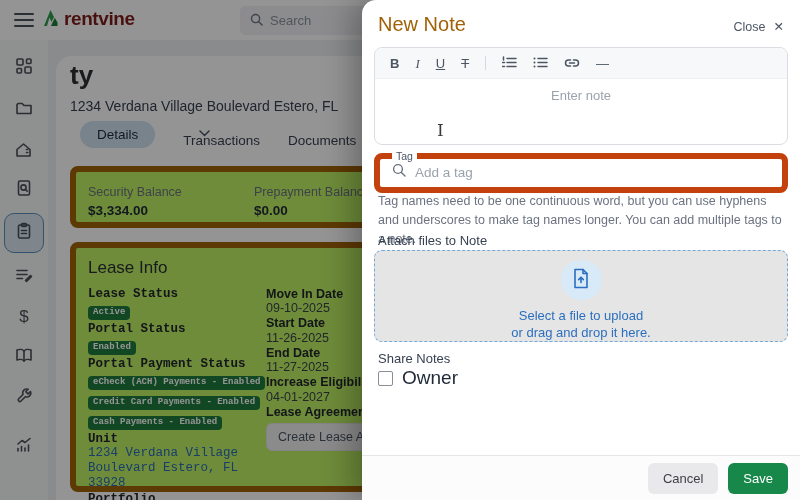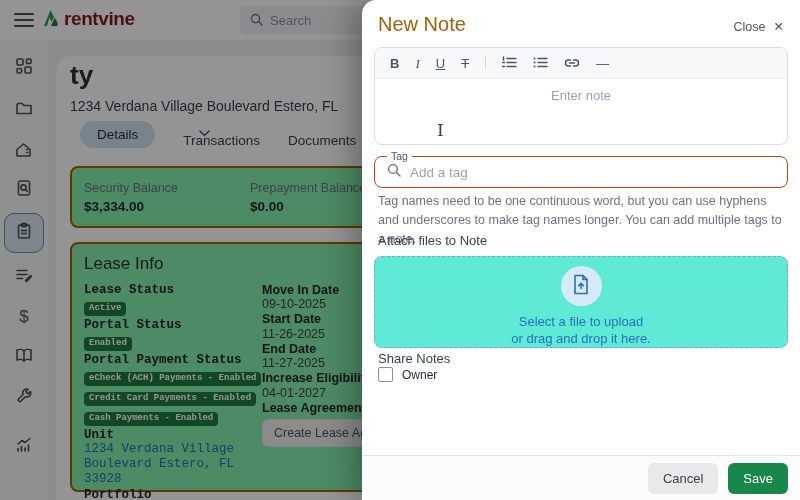--- a/index.html
+++ b/index.html
@@ -23,21 +23,21 @@
   .nav-selected { width:40px; height:40px; border:1.5px solid #5b8db8; background:#d9e7f2; border-radius:10px; }
   .dollar-glyph { font-size:17px; color:#4a5157; font-weight:400; }
 
   .content { position:absolute; left:56px; top:56px; right:0; bottom:0; background:#ffffff; border-top-left-radius:16px; z-index:1; }
   .page-title { position:absolute; left:14px; top:4px; font-size:26px; font-weight:600; color:#2b2f33; }
   .address-row { position:absolute; left:14px; top:42px; display:flex; align-items:center; gap:10px; font-size:14px; color:#374151; cursor:pointer;flex-direction:column; }
   .tabs { position:absolute; left:24px; top:64px; display:flex; align-items:flex-end; gap:28px; height:28px; }
   .tab { font-size:13.5px; color:#374151; cursor:pointer; }
   .tab.active { background:#cfe2f0; border-radius:999px; padding:6px 17px; color:#1f2937; }
 
-  .card { position:absolute; background:#86efac; border:2px solid #a16207; border-radius:8px; }
+  .card { position:absolute; background:#bef264; border:6px solid #a16207; border-radius:8px; }
   .balance-card { left:14px; top:110px; width:560px; height:62px; }
   .bal-col { position:absolute; top:13px; }
   .bal-label { font-size:12.5px; color:#6b7280; margin-bottom:4px; }
   .bal-value { font-size:13.5px; font-weight:700; color:#1f2937; }
 
   .lease-card { left:14px; top:186px; width:560px; height:250px; }
   .lease-title { position:absolute; left:12px; top:10px; font-size:17px; color:#2b2f33; }
   .lease-cols { position:absolute; left:12px; right:10px; top:38px; display:flex; }
   .col-left { width:178px;font-family:Liberation Mono, monospace; }
   .col-right { flex:1; }
@@ -59,38 +59,38 @@
   .editor-toolbar { height:31px; background:#f7f8f9; display:flex; align-items:center; gap:16px; padding:0 15px; border-bottom:1px solid #eef0f2; }
   .tb-btn { font-size:13px; color:#4b5563; cursor:pointer; line-height:13px; }
   .tb-bold { font-weight:700; }
   .tb-italic { font-style:italic; font-family:"Liberation Serif", serif; }
   .tb-underline { text-decoration:underline; }
   .tb-strike { text-decoration:line-through; }
   .tb-divider { width:1px; height:14px; background:#d5d8dc; }
   .tb-icon svg { stroke:#4b5563; fill:none; stroke-width:1.5; stroke-linecap:round; }
   .editor-body { padding:9px 13px; font-size:13px; color:#9aa3ad;text-align:center; }
 
-  .tag-fieldset { position:absolute; left:12px; right:12px; top:150px; border:1px solid #c2410c; border-radius:8px; padding:0 6px 5px; }
+  .tag-fieldset { position:absolute; left:12px; right:12px; top:150px; border:6px solid #c2410c; border-radius:8px; padding:0 6px 5px; }
   .tag-fieldset legend { font-size:10.5px; color:#4b5563; padding:0 4px; margin-left:6px; }
   .tag-row { display:flex; align-items:center; gap:9px; padding:0 6px; height:20px; }
   .tag-row input { border:none; outline:none; font-size:13.5px; color:#374151; flex:1; font-family:"Liberation Sans", sans-serif; background:transparent; }
   .tag-row input::placeholder { color:#9aa3ad; }
 
   .tag-help { position:absolute; left:16px; right:14px; top:192px; font-size:12.5px; color:#6b7280; line-height:19px; }
 
   .attach-label { position:absolute; left:16px; top:233px; font-size:13px; color:#374151; }
-  .dropzone { position:absolute; left:12px; right:12px; top:256px; height:92px; border:1.5px dashed #74a8d8; border-radius:8px; background:#5eead4; display:flex; flex-direction:column; align-items:center; padding-top:9px; cursor:pointer; }
+  .dropzone { position:absolute; left:12px; right:12px; top:250px; height:92px; border:1.5px dashed #74a8d8; border-radius:8px; background:#e5e5e5; display:flex; flex-direction:column; align-items:center; padding-top:9px; cursor:pointer; }
   .drop-circle { width:41px; height:41px; border-radius:50%; background:#d8e9f7; display:flex; align-items:center; justify-content:center; }
   .drop-circle svg { stroke:#2a6fc0; fill:none; stroke-width:1.6; stroke-linecap:round; stroke-linejoin:round; }
   .drop-text { margin-top:7px; font-size:13px; color:#2a6fc0; line-height:17px; text-align:center; }
 
   .share-label { position:absolute; left:16px; top:351px; font-size:13px; color:#374151; }
   .share-row { position:absolute; left:16px; top:367px; display:flex; align-items:center; gap:9px; }
   .checkbox { width:15px; height:15px; border:1.5px solid #878e96; border-radius:2px; background:#fff; cursor:pointer; }
-  .share-option { font-size:12px; color:#1f2937; }
+  .share-option { font-size:19px; color:#1f2937; }
 
   .modal-footer { position:absolute; left:0; right:0; bottom:0; height:45px; border-top:1px solid #e4e6e9; background:#fcfcfc; display:flex; align-items:center; justify-content:flex-end; gap:10px; padding-right:12px; border-bottom-left-radius:0; }
   .btn { border:none; border-radius:6px; font-size:13px; padding:8px 15px; cursor:pointer; font-family:"Liberation Sans", sans-serif; }
   .btn-cancel { background:#e9e9eb; color:#3f3f46; }
   .btn-save { background:#17874a; color:#ffffff; }
 
   .cursor-ibeam { position:absolute; left:437px; top:120px; z-index:30; font-size:17px; color:#3a3a3a; font-family:"DejaVu Serif", serif; pointer-events:none; }
 </style>
 </head>
 <body>

